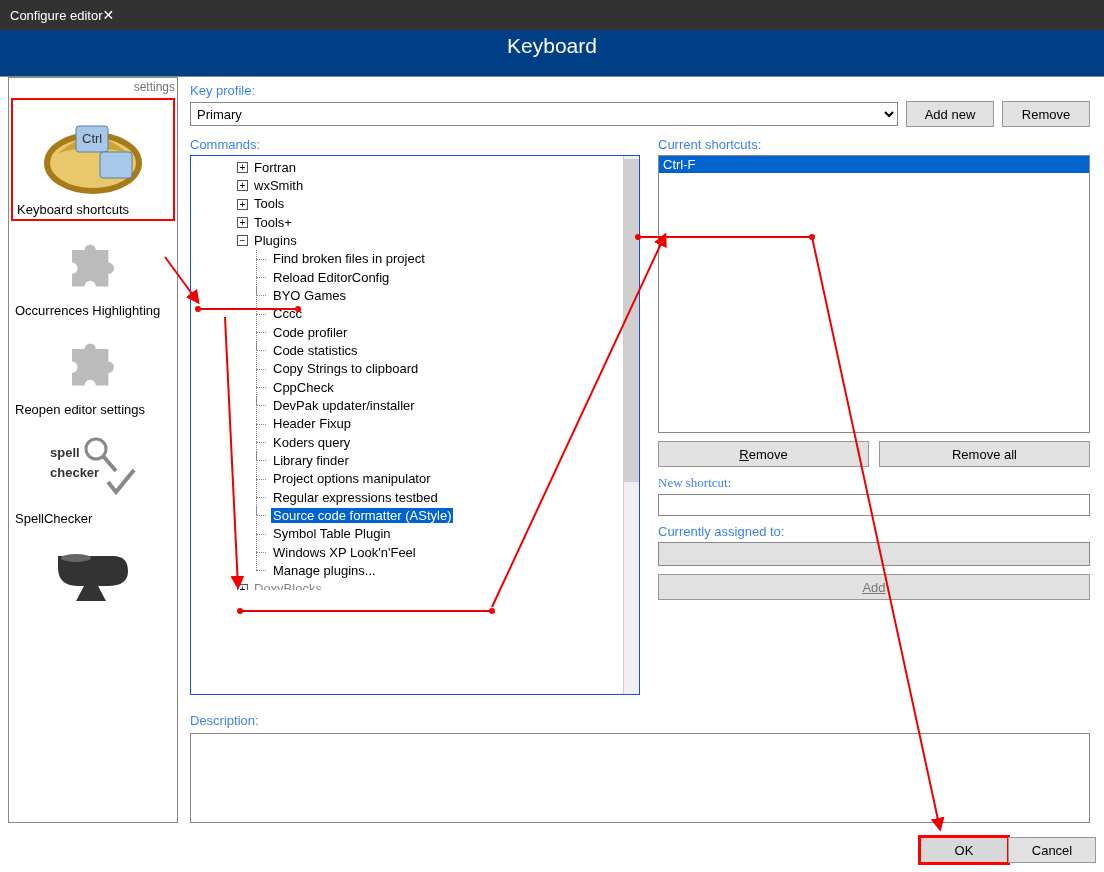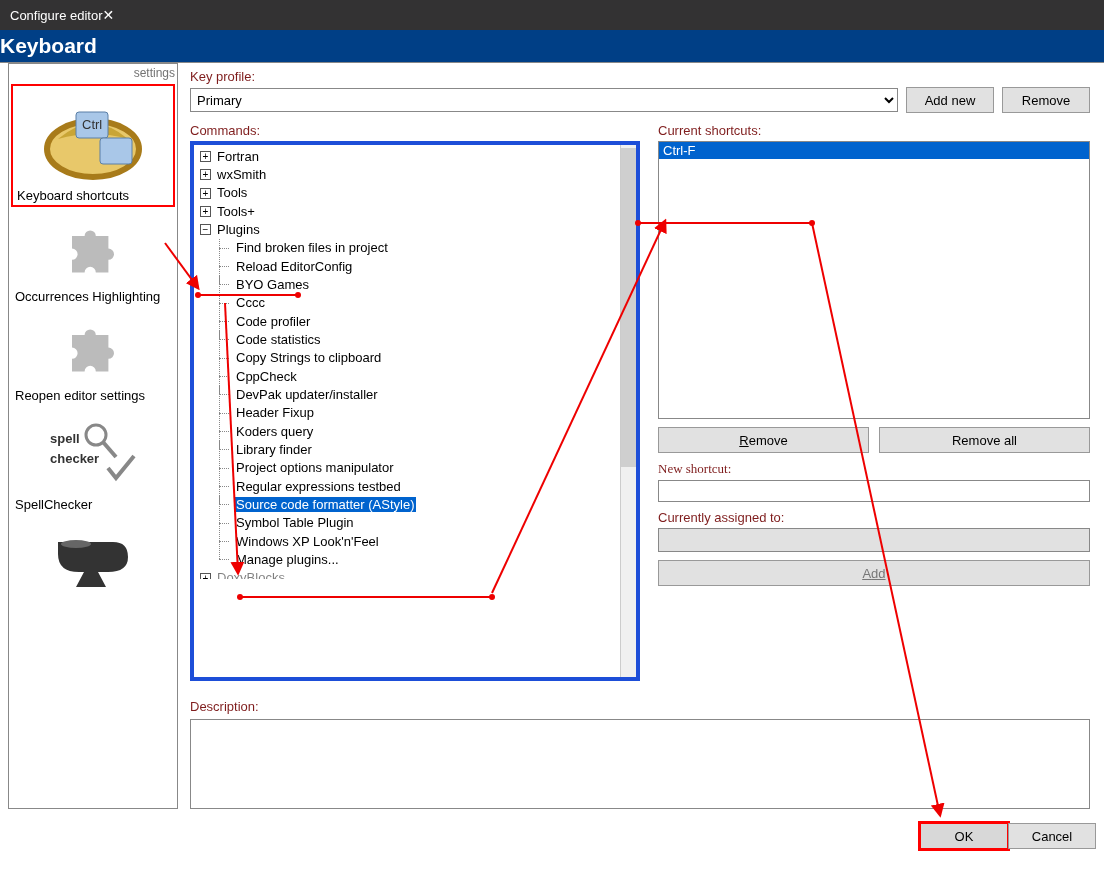--- a/index.html
+++ b/index.html
@@ -1,36 +1,36 @@
 <!DOCTYPE html>
 <html><head>
 <meta charset="utf-8">
 <style>
   * { box-sizing: border-box; font-family: "Segoe UI", Tahoma, sans-serif; font-size: 13px; }
   body { margin: 0; background: #fff; }
   .titlebar { background: #333233; color: #fff; height: 30px; display: flex; align-items: center; padding: 0 10px; justify-content: flex-start; }
   .titlebar .close { font-size: 14px; cursor: pointer; }
-  .banner { background: #003f86; color: #fff; text-align: left; font-weight: bold; font-size: 21px; padding: 4px 0 4px; border-bottom: 1px solid #888; }
+  .banner { background: #003f86; color: #fff; text-align: center; font-weight: normal; font-size: 21px; padding: 4px 0 18px; border-bottom: 1px solid #888; }
   .main { display: flex; padding: 0 8px 8px 8px; }
   .sidebar { width: 170px; border: 1px solid #888; padding: 0 2px; height: 746px; overflow: hidden; position: relative; }
   .sidebar-inner { overflow-y: scroll; height: 100%; }
   .side-item { text-align: left; padding: 8px 4px 2px; cursor: pointer; }
   .side-item.sel { border: 2px solid #f00; }
   .side-icon { display: block; margin: 0 auto 4px; }
   .puzzle { width: 80px; height: 70px; fill: #bbb; }
   .content { flex: 1; padding: 6px 6px 0 12px; display: flex; flex-direction: column; }
   .row { display: flex; align-items: center; gap: 8px; margin-bottom: 10px; }
-  .label { color: #7f1d1d; margin-bottom: 3px; }
+  .label { color: #3b82f6; margin-bottom: 3px; }
   select.keysel { flex: 1; height: 24px; border: 1px solid #888; background: #fff; padding: 2px; }
   .btn { height: 26px; border: 1px solid #999; background: #e1e1e1; padding: 0 14px; cursor: pointer; min-width: 88px; }
   .columns { display: flex; gap: 18px; flex: 1; min-height: 0; }
   .col { display: flex; flex-direction: column; }
   .col.left { flex: 1; min-width: 0; }
   .col.right { width: 432px; }
-  .tree-container { border: 4px solid #1d4ed8; flex: 1; overflow: hidden; display: flex; }
+  .tree-container { border: 1px solid #1d4ed8; flex: 1; overflow: hidden; display: flex; padding-left: 40px; }
   .tree { flex: 1; overflow: auto; padding: 2px 0 2px 6px; line-height: 1.35; font-size: 13px; }
   .tree-node { white-space: nowrap; }
   .toggle { display: inline-block; width: 11px; height: 11px; border: 1px solid #555; text-align: center; line-height: 9px; font-size: 10px; margin-right: 4px; cursor: pointer; vertical-align: middle; }
   .node-label { vertical-align: middle; padding: 0 2px; }
   .children { padding-left: 18px; }
   .leaf { padding-left: 16px; position: relative; }
   .leaf::before { content: ""; position: absolute; left: 1px; top: 0; bottom: 50%; border-left: 1px dotted #888; }
   .leaf::after { content: ""; position: absolute; left: 1px; top: 50%; width: 10px; border-top: 1px dotted #888; }
   .leaf:not(:last-child)::before { bottom: -50%; }
   .selected { background: #0063ce; color: #fff; }

